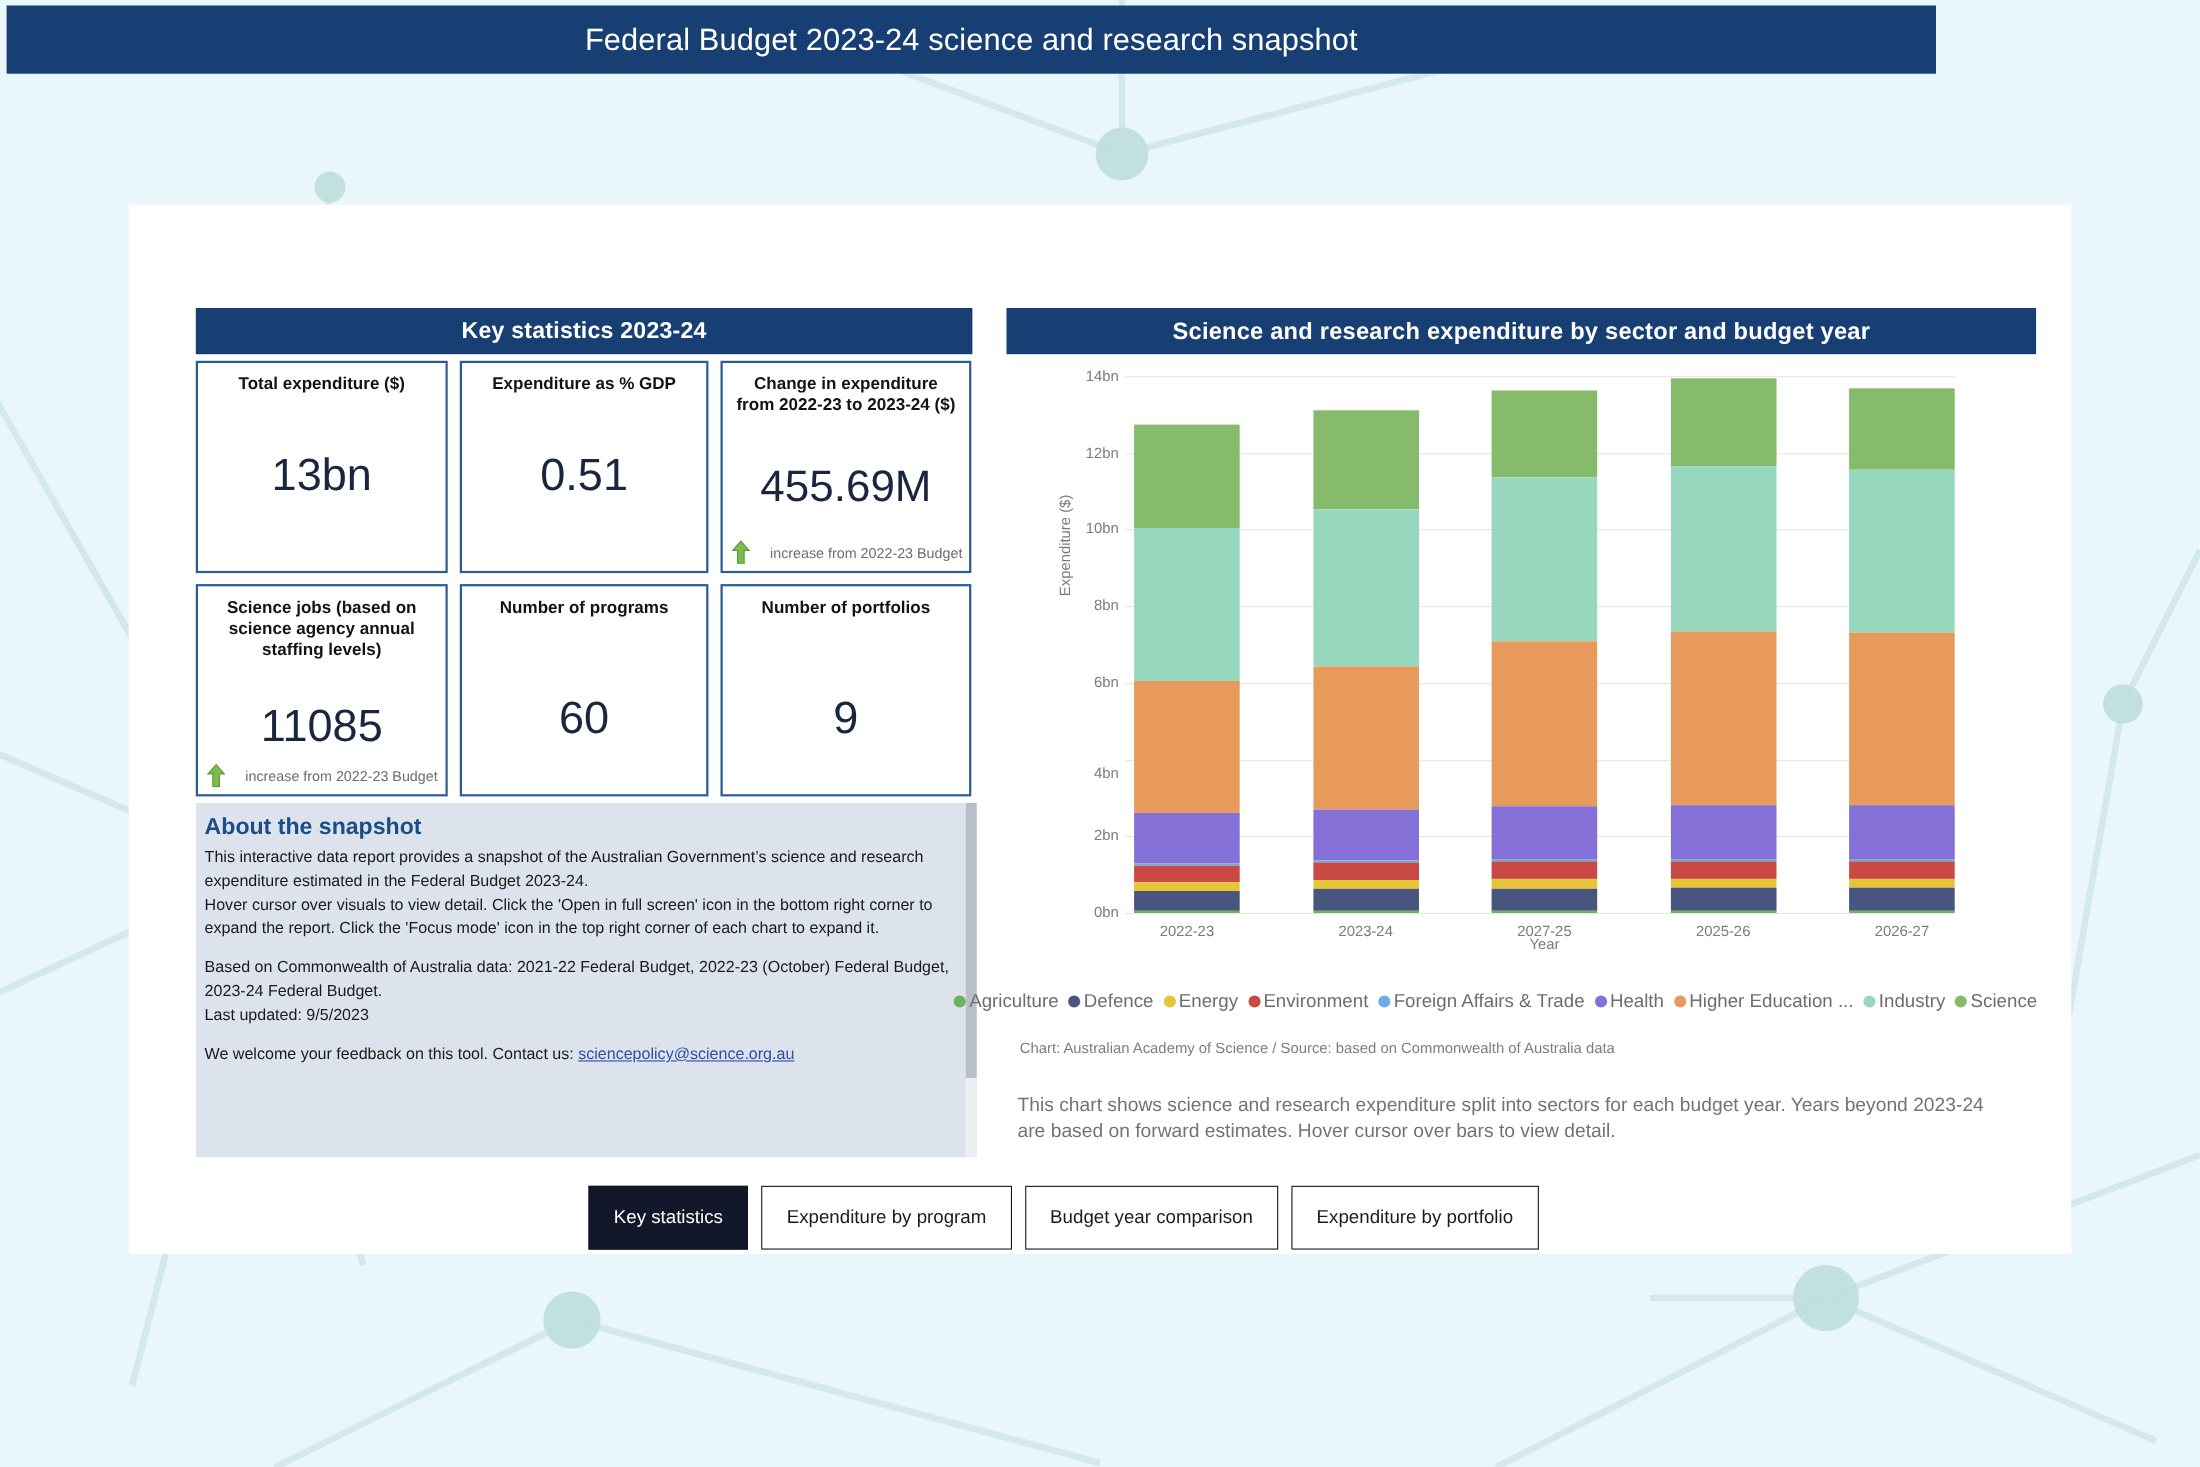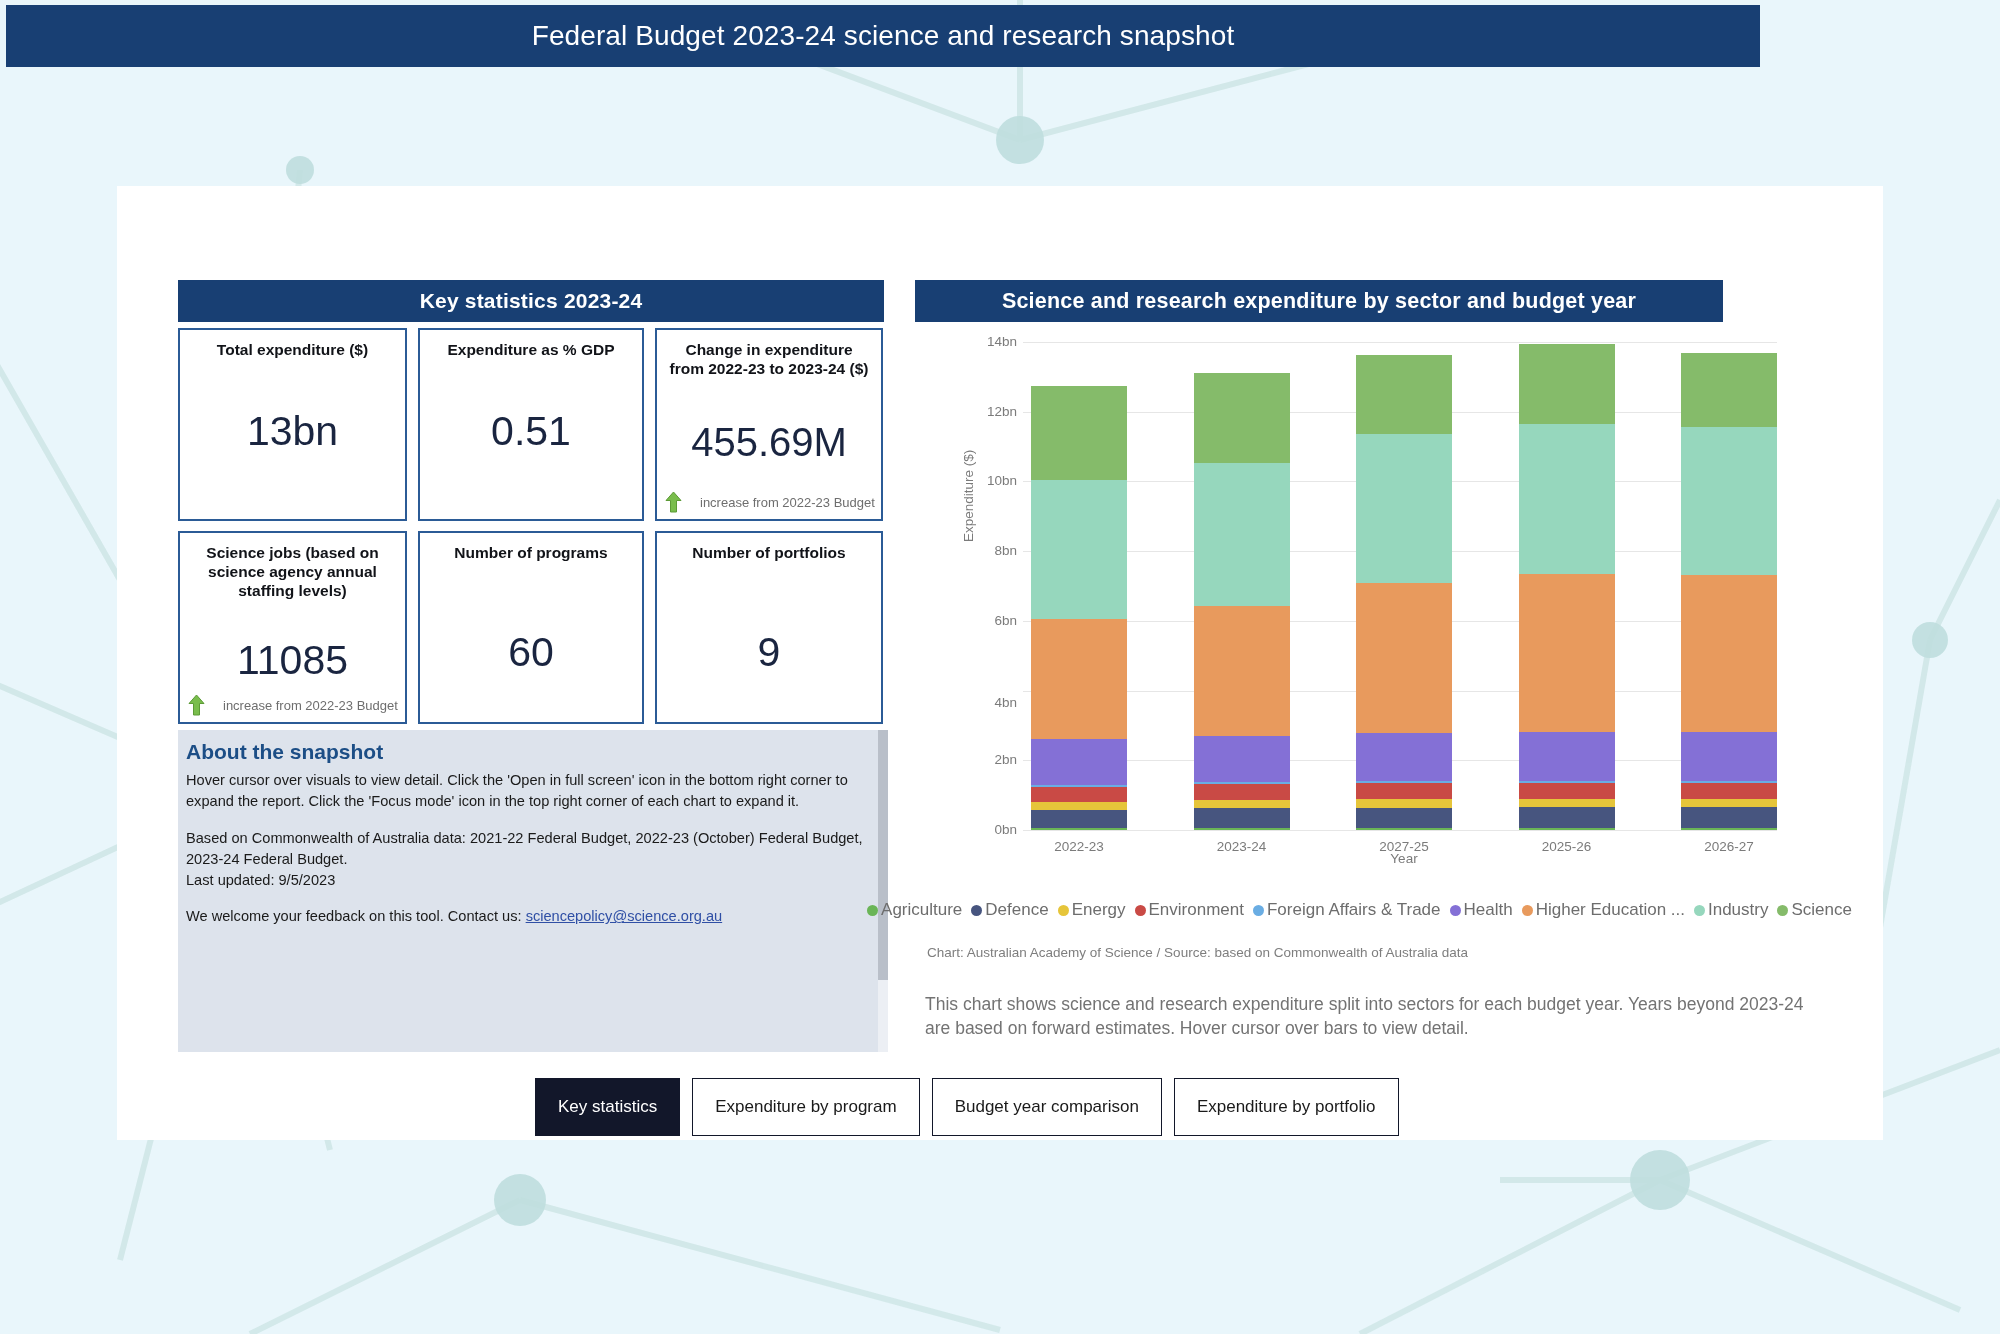--- a/index.html
+++ b/index.html
@@ -104,21 +104,21 @@
     position: absolute; right: 0; top: 0; width: 10px; height: 322px;
     background: #eceff4;
   }
   .about-scroll-thumb {
     position: absolute; right: 0; top: 0; width: 10px; height: 250px;
     background: #b9bfc9;
   }
 
   
   .right-panel { position: absolute; left: 915px; top: 280px; width: 890px; height: 800px; z-index: 3; }
-  #chart-head { position: absolute; left: 0; top: 0; width: 808px; height: 42px; font-size: 21.5px;}
+  #chart-head { position: absolute; left: 0; top: 0; width: 936px; height: 42px; font-size: 21.5px;}
 
   .chart-area { position: absolute; left: 0; top: 52px; width: 886px; height: 550px; }
   .plot {
     position: absolute; left: 60px; top: 10px;
     width: 810px; height: 520px;
   }
   .grid-line {
     position: absolute; left: 48px; right: 8px; height: 1px; background: #e6e6e6;
   }
   .ytick {
@@ -274,20 +274,21 @@
         <div class="kpi-label">Number of portfolios</div>
         <div class="kpi-value v-9">9</div>
       </div>
 
     </div>
   </div>
 
   <div class="about-box">
     <div class="about-title">About the snapshot</div>
     <div class="about-body">
+      <p>This interactive data report provides a snapshot of the Australian Government’s science and research expenditure estimated in the Federal Budget 2023-24.</p>
       <p>Hover cursor over visuals to view detail. Click the 'Open in full screen' icon in the bottom right corner to expand the report. Click the 'Focus mode' icon in the top right corner of each chart to expand it.</p>
       <div class="gap"></div>
       <p>Based on Commonwealth of Australia data: 2021-22 Federal Budget, 2022-23 (October) Federal Budget, 2023-24 Federal Budget.</p>
       <p>Last updated: 9/5/2023</p>
       <div class="gap"></div>
       <p>
         <span>We welcome your feedback on this tool. Contact us: </span><span class="about-link">sciencepolicy@science.org.au</span>
       </p>
     </div>
     <div class="about-scrollbar">

